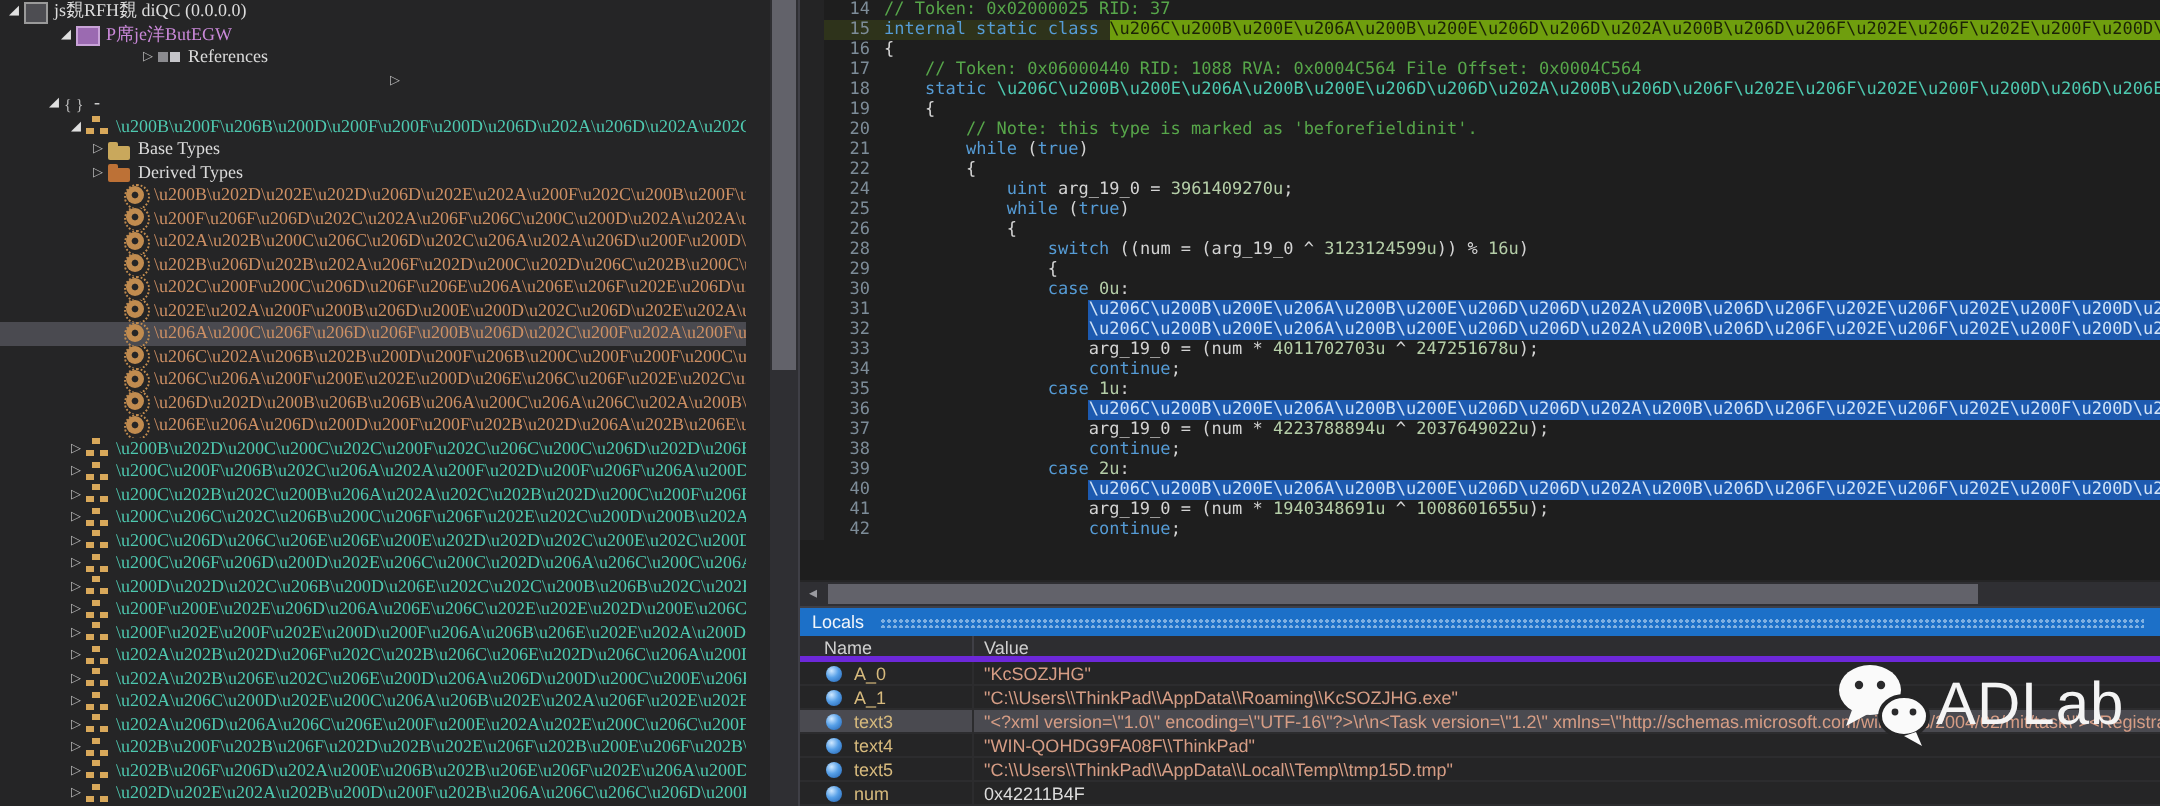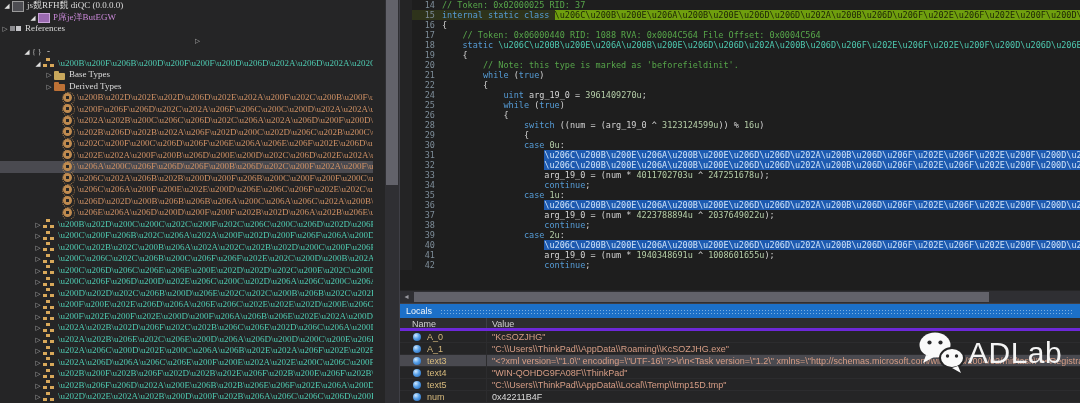--- a/index.html
+++ b/index.html
@@ -103,21 +103,21 @@
         <div class="tree-row" style="padding-left: 2px;">
           <span class="exp expanded">◢</span>
           <span class="ic ic-assembly"></span>
           <span class="t-default">js覣RFH覣 diQC (0.0.0.0)</span>
         </div>
         <div class="tree-row" style="padding-left: 28px;">
           <span class="exp expanded">◢</span>
           <span class="ic ic-module"></span>
           <span class="t-module">P席je洋ButEGW</span>
         </div>
-        <div class="tree-row" style="">
+        <div class="tree-row" style="padding-left: 22px; margin-left: 47px;">
           <span class="exp">▷</span>
           <span class="ic ic-references"></span>
           <span class="t-default">References</span>
         </div>
         <div class="tree-row" style="padding-left: 22px; flex-direction: column;">
           <span class="exp">▷</span>
           <span class="ic ic-resources"></span>
           <span class="t-default">Resources</span>
         </div>
         <div class="tree-row" style="padding-left: 22px;">

